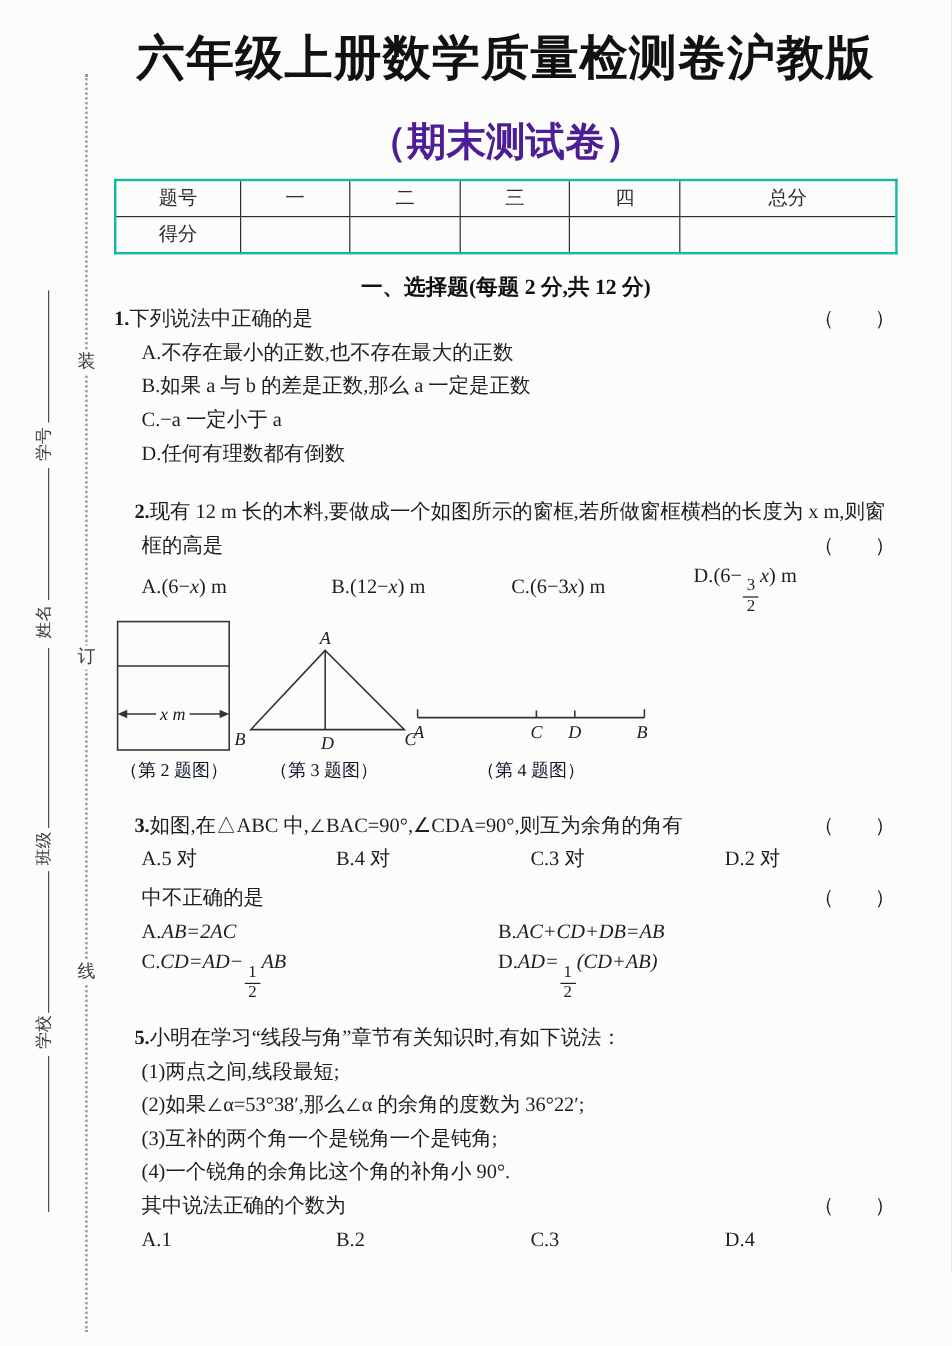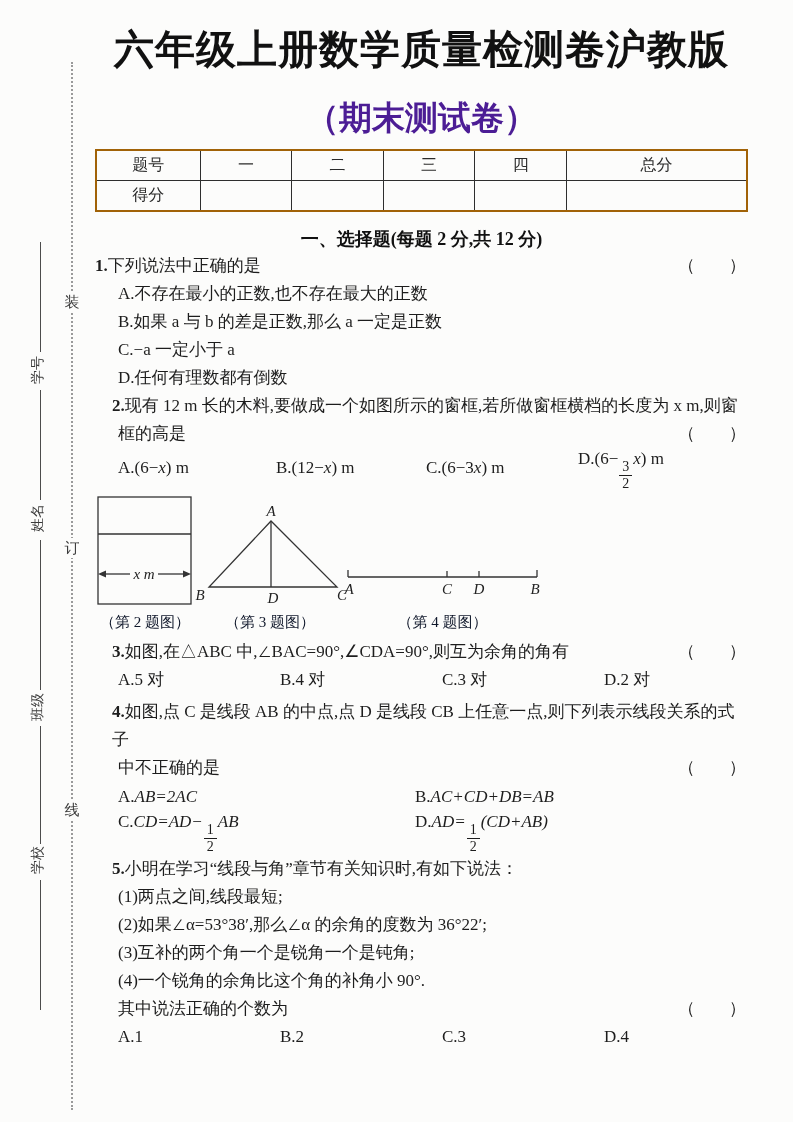--- a/index.html
+++ b/index.html
@@ -17,30 +17,30 @@
 
   
   .content{position:absolute;left:95px;top:0;width:653px;}
   .title{font-family:"Liberation Sans",sans-serif;font-weight:700;font-size:40px;
          line-height:50px;text-align:center;margin:24px 0 0;letter-spacing:1px;color:#111;}
   .subtitle{font-family:"Liberation Sans",sans-serif;font-weight:700;font-size:33px;
             line-height:44px;text-align:center;margin-top:22px;color:#4c1d95;}
   .meta{font-family:"Liberation Sans",sans-serif;font-weight:700;font-size:18px;
         line-height:22px;text-align:right;margin-top:14px;color:#111;}
 
-  table.score{width:100%;border-collapse:collapse;margin-top:9px;border:2px solid #a16207;}
+  table.score{width:100%;border-collapse:collapse;margin-top:9px;border:2px solid #14b8a6;}
   table.score th,table.score td{border:1px solid #2e2e2e;height:29px;font-weight:400;
         font-size:16px;text-align:center;padding:0;color:#2a2a2a;}
   table.score .c0{width:16%;}
 
   .sec{font-weight:700;font-size:18px;line-height:26px;margin-top:14px;color:#111;text-align:center;}
 
   .q{font-size:17px;line-height:28px;}
   .qnum{font-weight:700;}
-  .stem{padding-left:17px;}
+  .stem{padding-left:17px;margin-top:21px;}
   .cont{padding-left:23px;}
   .qline{display:flex;justify-content:space-between;}
   .paren{white-space:pre;padding-right:2px;}
   .opts-col{padding-left:23px;}
   .opts-col>div{height:28px;}
   .opt-row{display:flex;padding-left:23px;align-items:center;gap:12px;}
   .opt-row .c150{width:150px;}
   .opt-row .c146{width:146px;}
   .opt-row .c138{width:138px;}
   .opt-row .c140{width:140px;}
@@ -195,21 +195,20 @@
       </div>
       <div class="opt-row">
         <span class="c150">A.5 对</span>
         <span class="c150">B.4 对</span>
         <span class="c150">C.3 对</span>
         <span>D.2 对</span>
       </div>
     </div>
 
     <div class="q" style="margin-top:4px">
-      <div class="stem"><span class="qnum">4.</span><span>如图,点 C 是线段 AB 的中点,点 D 是线段 CB 上任意一点,则下列表示线段关系的式子</span></div>
       <div class="qline cont">
         <span>中不正确的是</span>
         <span class="paren">（　　）</span>
       </div>
       <div class="opt-row row-h30">
         <span class="c285"><span>A.</span><span class="mi">AB=2AC</span></span>
         <span><span>B.</span><span class="mi">AC+CD+DB=AB</span></span>
       </div>
       <div class="opt-row row-h38">
         <span class="c285"><span>C.</span><span class="mi">CD=AD−</span><span class="frac">

